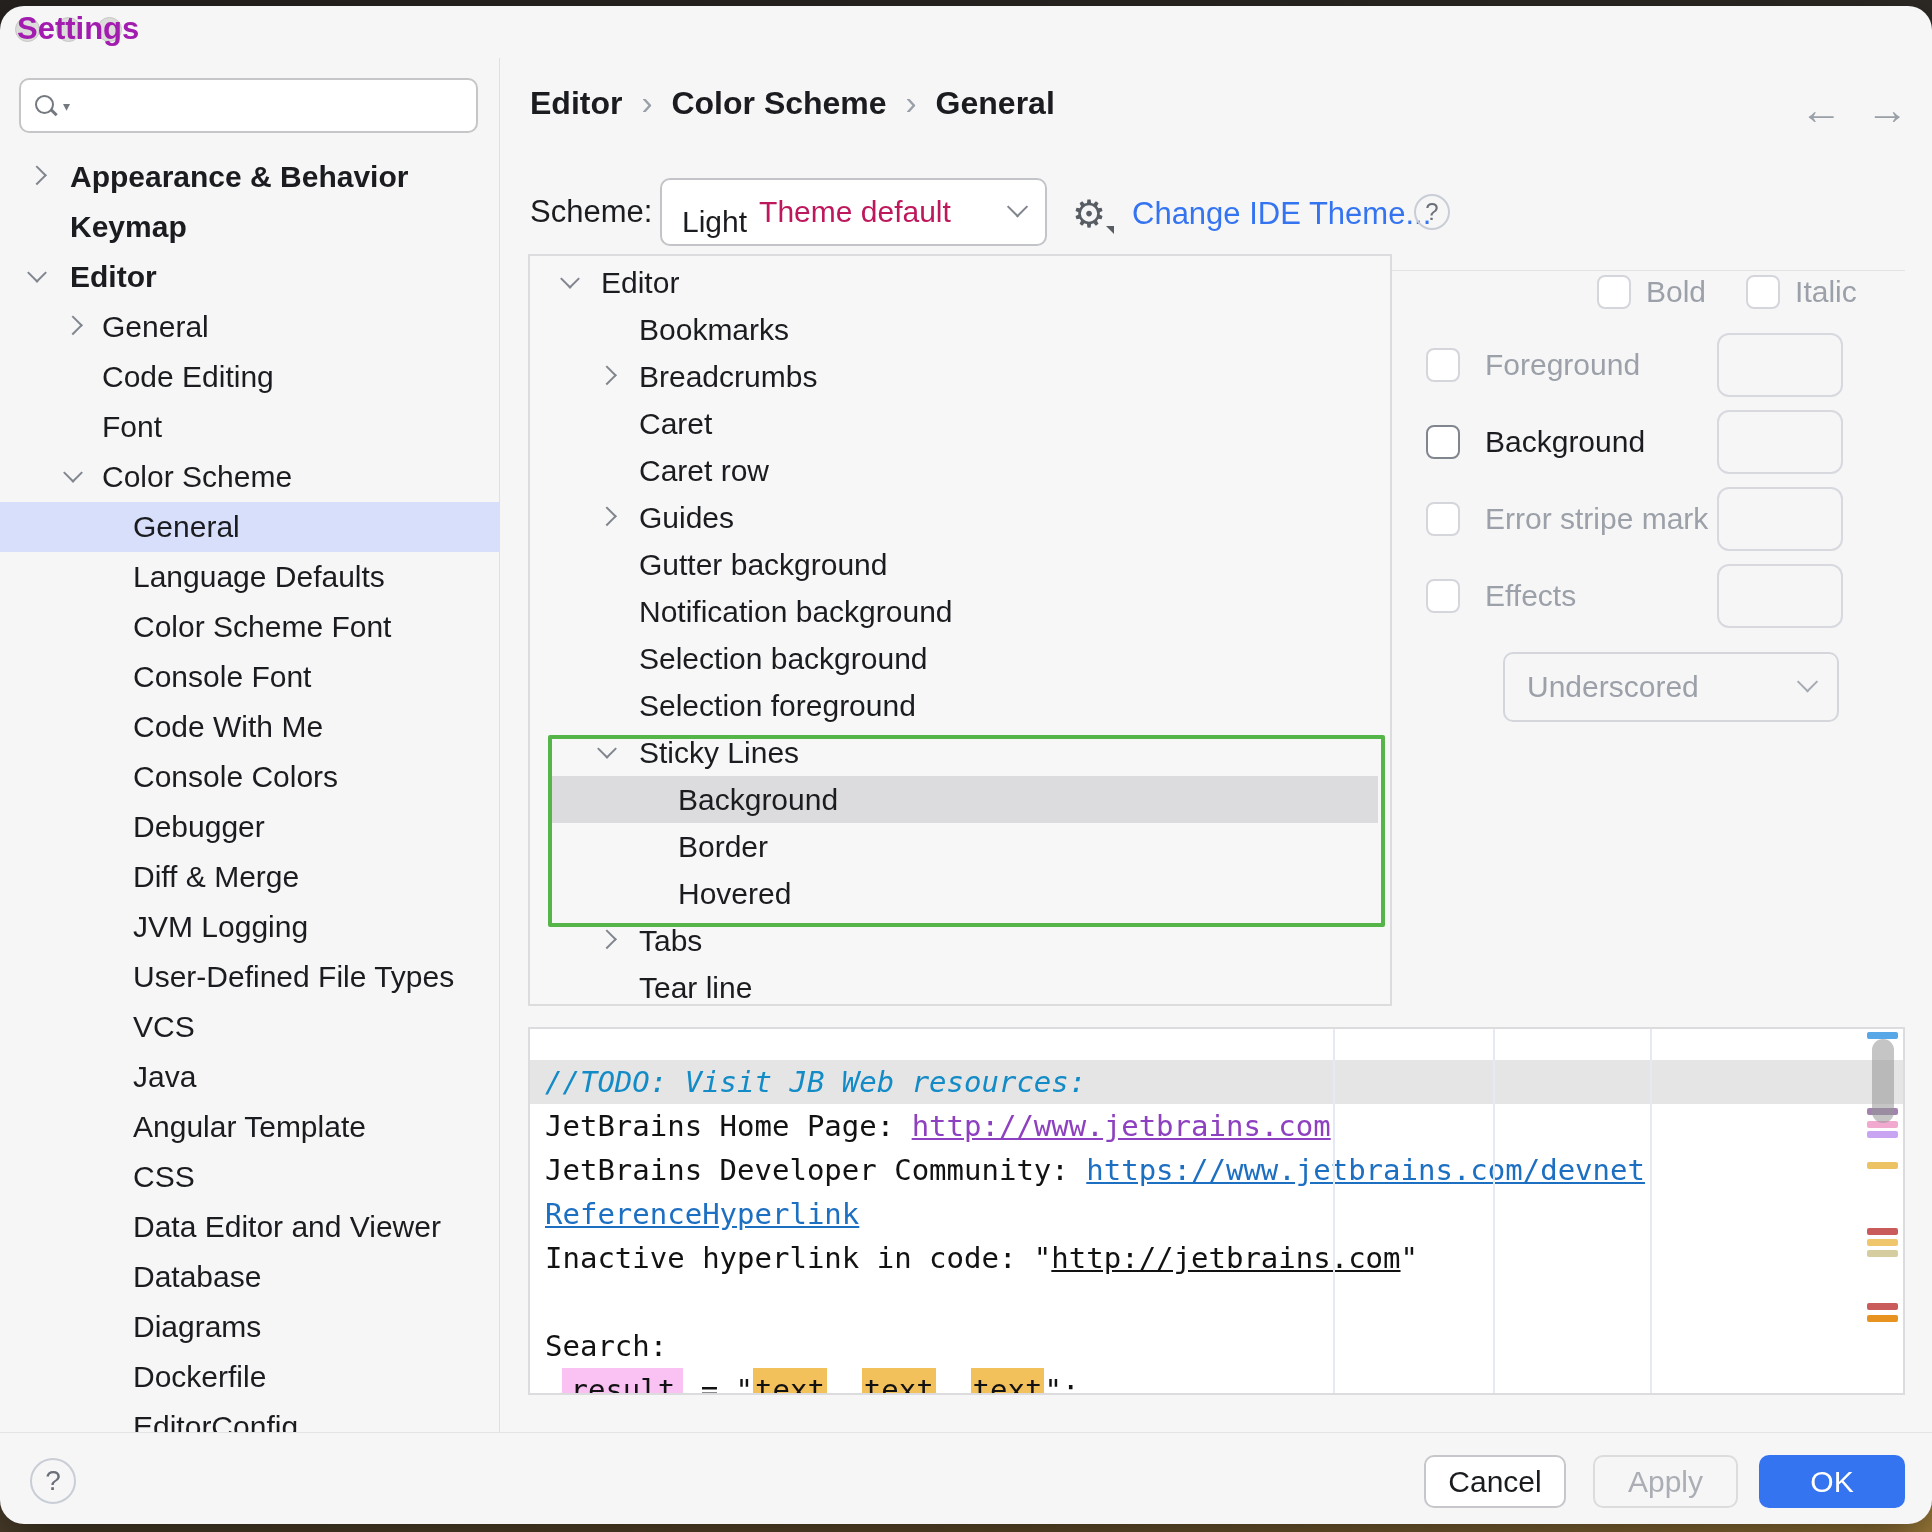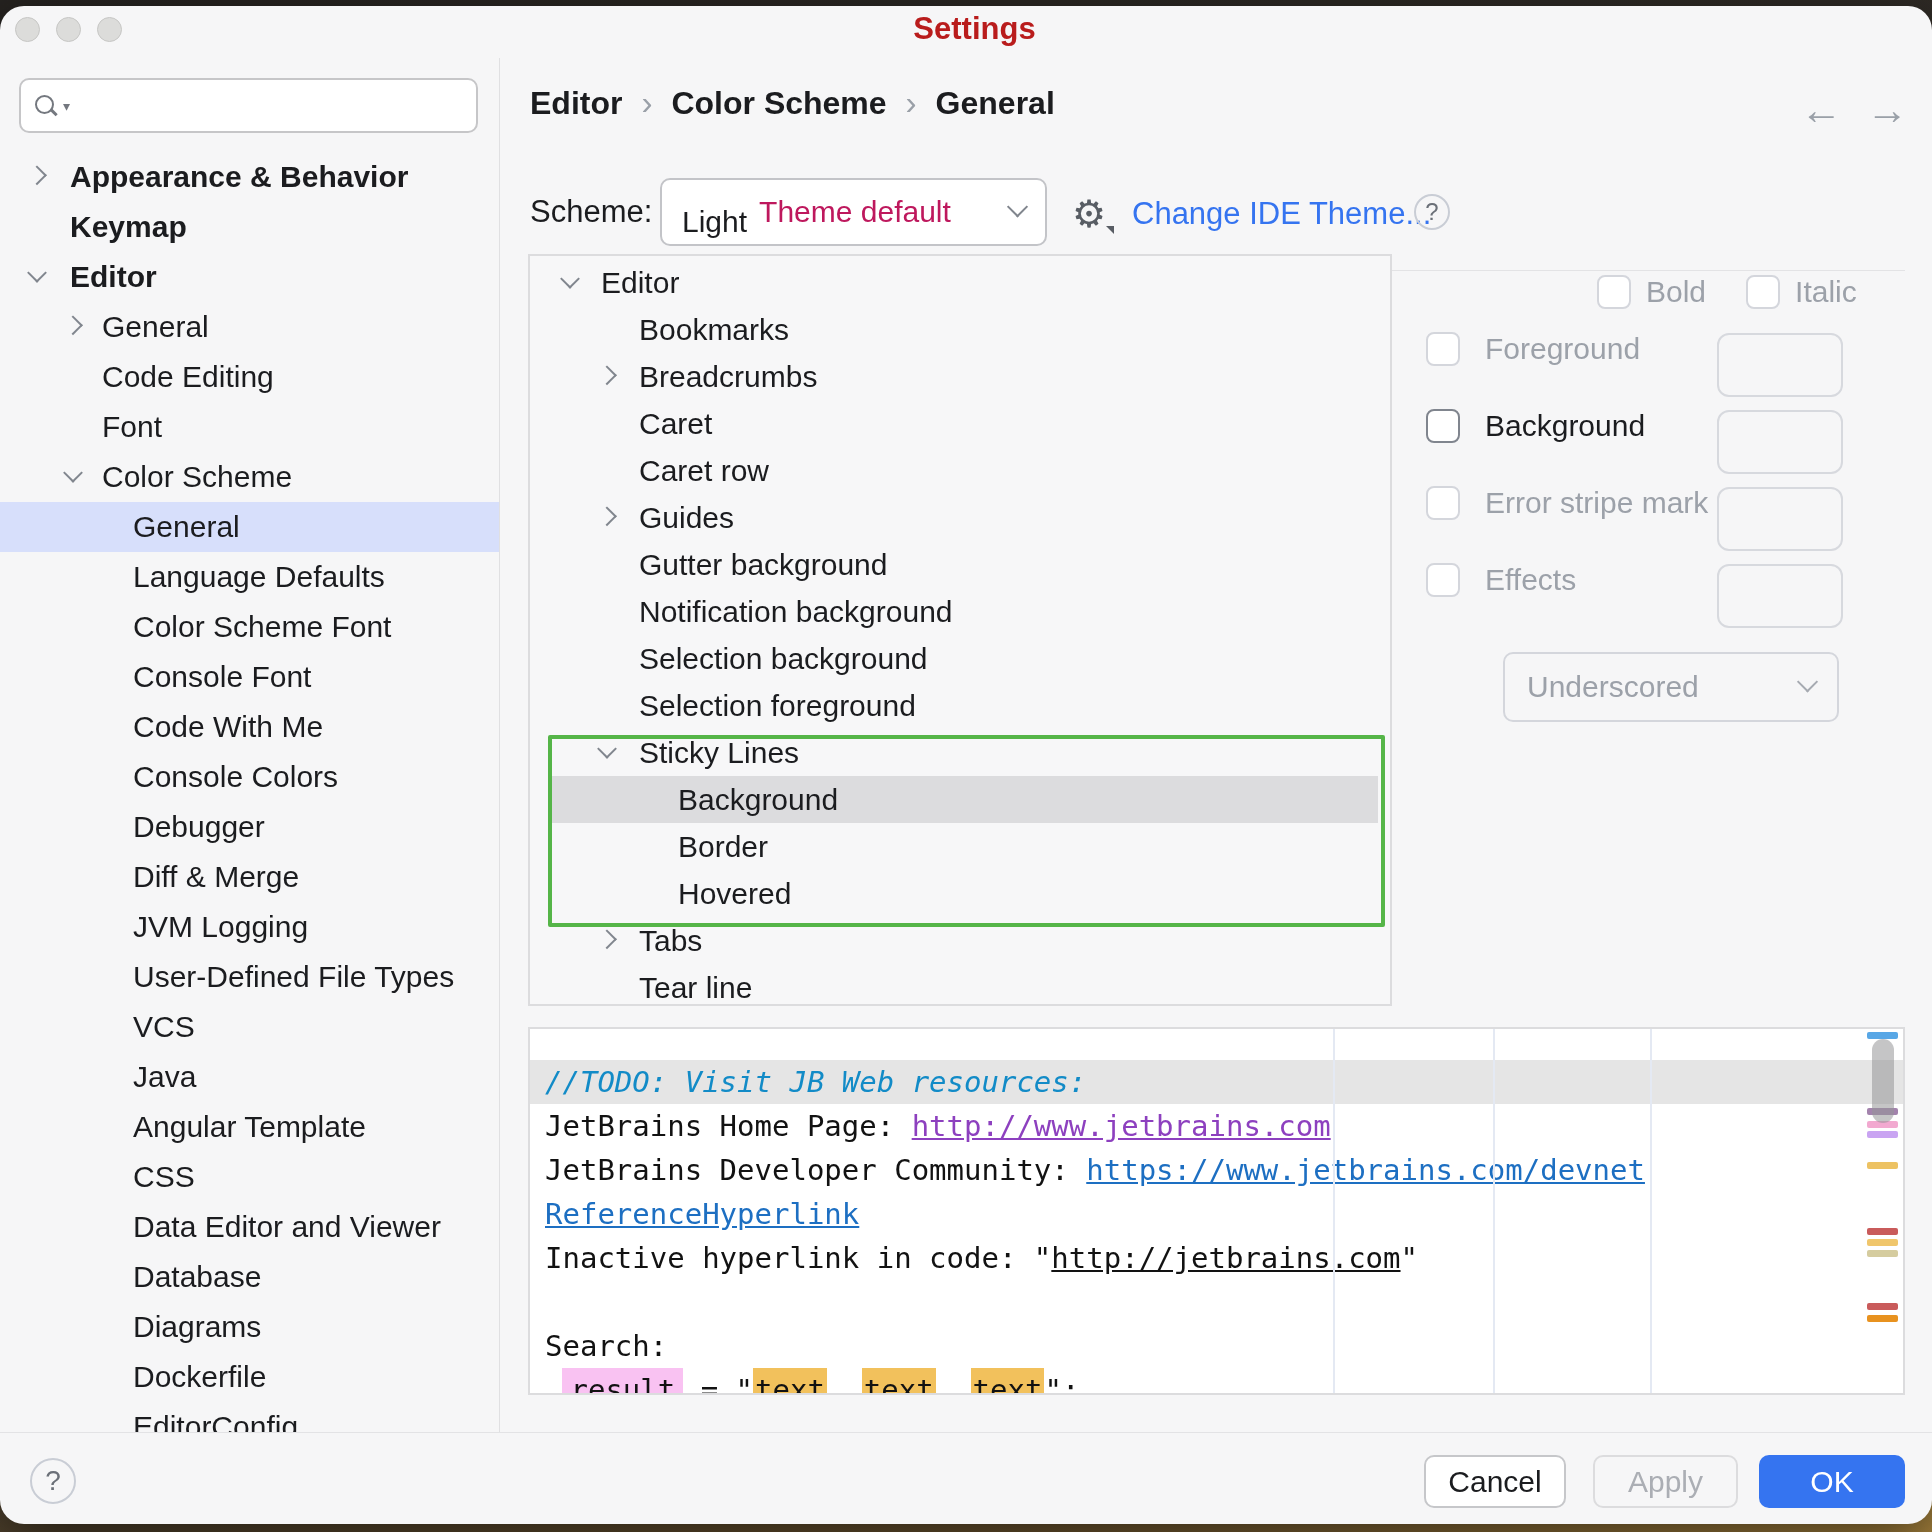--- a/index.html
+++ b/index.html
@@ -5,21 +5,21 @@
   html,body{margin:0;padding:0;background:#26221f;}
   .screen{position:relative;width:1932px;height:1532px;overflow:hidden;
     background:linear-gradient(160deg,#262320 0%,#35302a 55%,#6e5630 85%,#a8843e 100%);
     font-family:"Liberation Sans",sans-serif;color:#1b1c1f;}
   .window{position:absolute;left:0;top:6px;width:1932px;height:1518px;background:#f6f6f7;
     border-radius:24px;overflow:hidden;box-shadow:0 18px 60px rgba(0,0,0,.55);}
   
   .titlebar{position:absolute;left:0;top:0;width:100%;height:50px;}
   .tl{position:absolute;top:11px;width:23px;height:23px;border-radius:50%;background:#dcdcda;border:1px solid #c6c6c4;}
   .tl.c{left:15px}.tl.m{left:56px}.tl.z{left:97px}
-  .wtitle{position:absolute;left:17px;right:0;top:5px;text-align:center;font-size:31px;font-weight:bold;color:#b91c1c;}
+  .wtitle{position:absolute;left:17px;right:0;top:5px;font-size:31px;font-weight:bold;color:#a21caf;}
   
   .searchbox{position:absolute;left:19px;top:72px;width:459px;height:55px;background:#ffffff;
     border:2px solid #c6c6c8;border-radius:10px;display:flex;align-items:center;padding:0 12px;box-sizing:border-box;}
   .searchbox input{border:none;outline:none;flex:1;font-size:28px;font-family:"Liberation Sans",sans-serif;background:transparent;}
   .mag{width:26px;height:26px;position:relative;margin-right:4px;}
   .mag::before{content:"";position:absolute;left:2px;top:2px;width:15px;height:15px;border:2.5px solid #74787f;border-radius:50%;}
   .mag::after{content:"";position:absolute;left:17px;top:18px;width:8px;height:2.5px;background:#74787f;transform:rotate(45deg);}
   .magcaret{font-size:14px;color:#74787f;margin-right:6px;}
   .side-divider{position:absolute;left:499px;top:52px;width:1px;height:1374px;background:#e0e0e2;}
   .sidebar{position:absolute;left:0;top:146px;width:499px;height:1280px;overflow:hidden;}
@@ -64,21 +64,21 @@
   .tree-rows{position:absolute;left:0;top:3px;right:0;}
   .focus-ring{position:absolute;left:18px;top:479px;width:837px;height:192px;border:4px solid #55b548;border-radius:2px;box-sizing:border-box;pointer-events:none;}
   
   .cb{width:34px;height:34px;border-radius:8px;background:#fff;box-sizing:border-box;flex:none;}
   .cb.dis{border:2px solid #d4d6dc;}
   .cb.en{border:2px solid #80858e;}
   .fontstyle-row{position:absolute;left:1597px;top:269px;display:flex;align-items:center;font-size:30px;color:#9ca1a9;}
   .fontstyle-row .cb{margin-right:15px;}
   .fontstyle-row .gap{width:40px;}
   .attr-col{position:absolute;left:1426px;top:326px;width:420px;}
-  .arow{position:relative;height:66px;margin-bottom:11px;display:flex;}
+  .arow{position:relative;height:66px;margin-bottom:11px;display:flex;align-items:center;}
   .arow .albl{margin-left:25px;font-size:30px;color:#9ca1a9;}
   .arow.en .albl{color:#1b1c1f;}
   .arow .swatch{position:absolute;left:291px;top:1px;width:126px;height:64px;border:2px solid #d7d9de;border-radius:12px;box-sizing:border-box;}
   .effect-select{position:absolute;left:1503px;top:646px;width:336px;height:70px;border:2px solid #d4d6dc;border-radius:10px;
     box-sizing:border-box;display:flex;align-items:center;padding:0 22px;font-size:30px;color:#9ca1a9;}
   .effect-select .txt{flex:1;}
   .effect-select .dd{width:13px;height:13px;border-right:2.6px solid #a6aab1;border-bottom:2.6px solid #a6aab1;transform:rotate(45deg) translate(-4px,-4px);}
   
   .preview{position:absolute;left:528px;top:1021px;width:1377px;height:368px;background:#ffffff;border:2px solid #dcdcde;box-sizing:border-box;overflow:hidden;}
   .plines{position:absolute;left:0;top:3px;right:0;}

